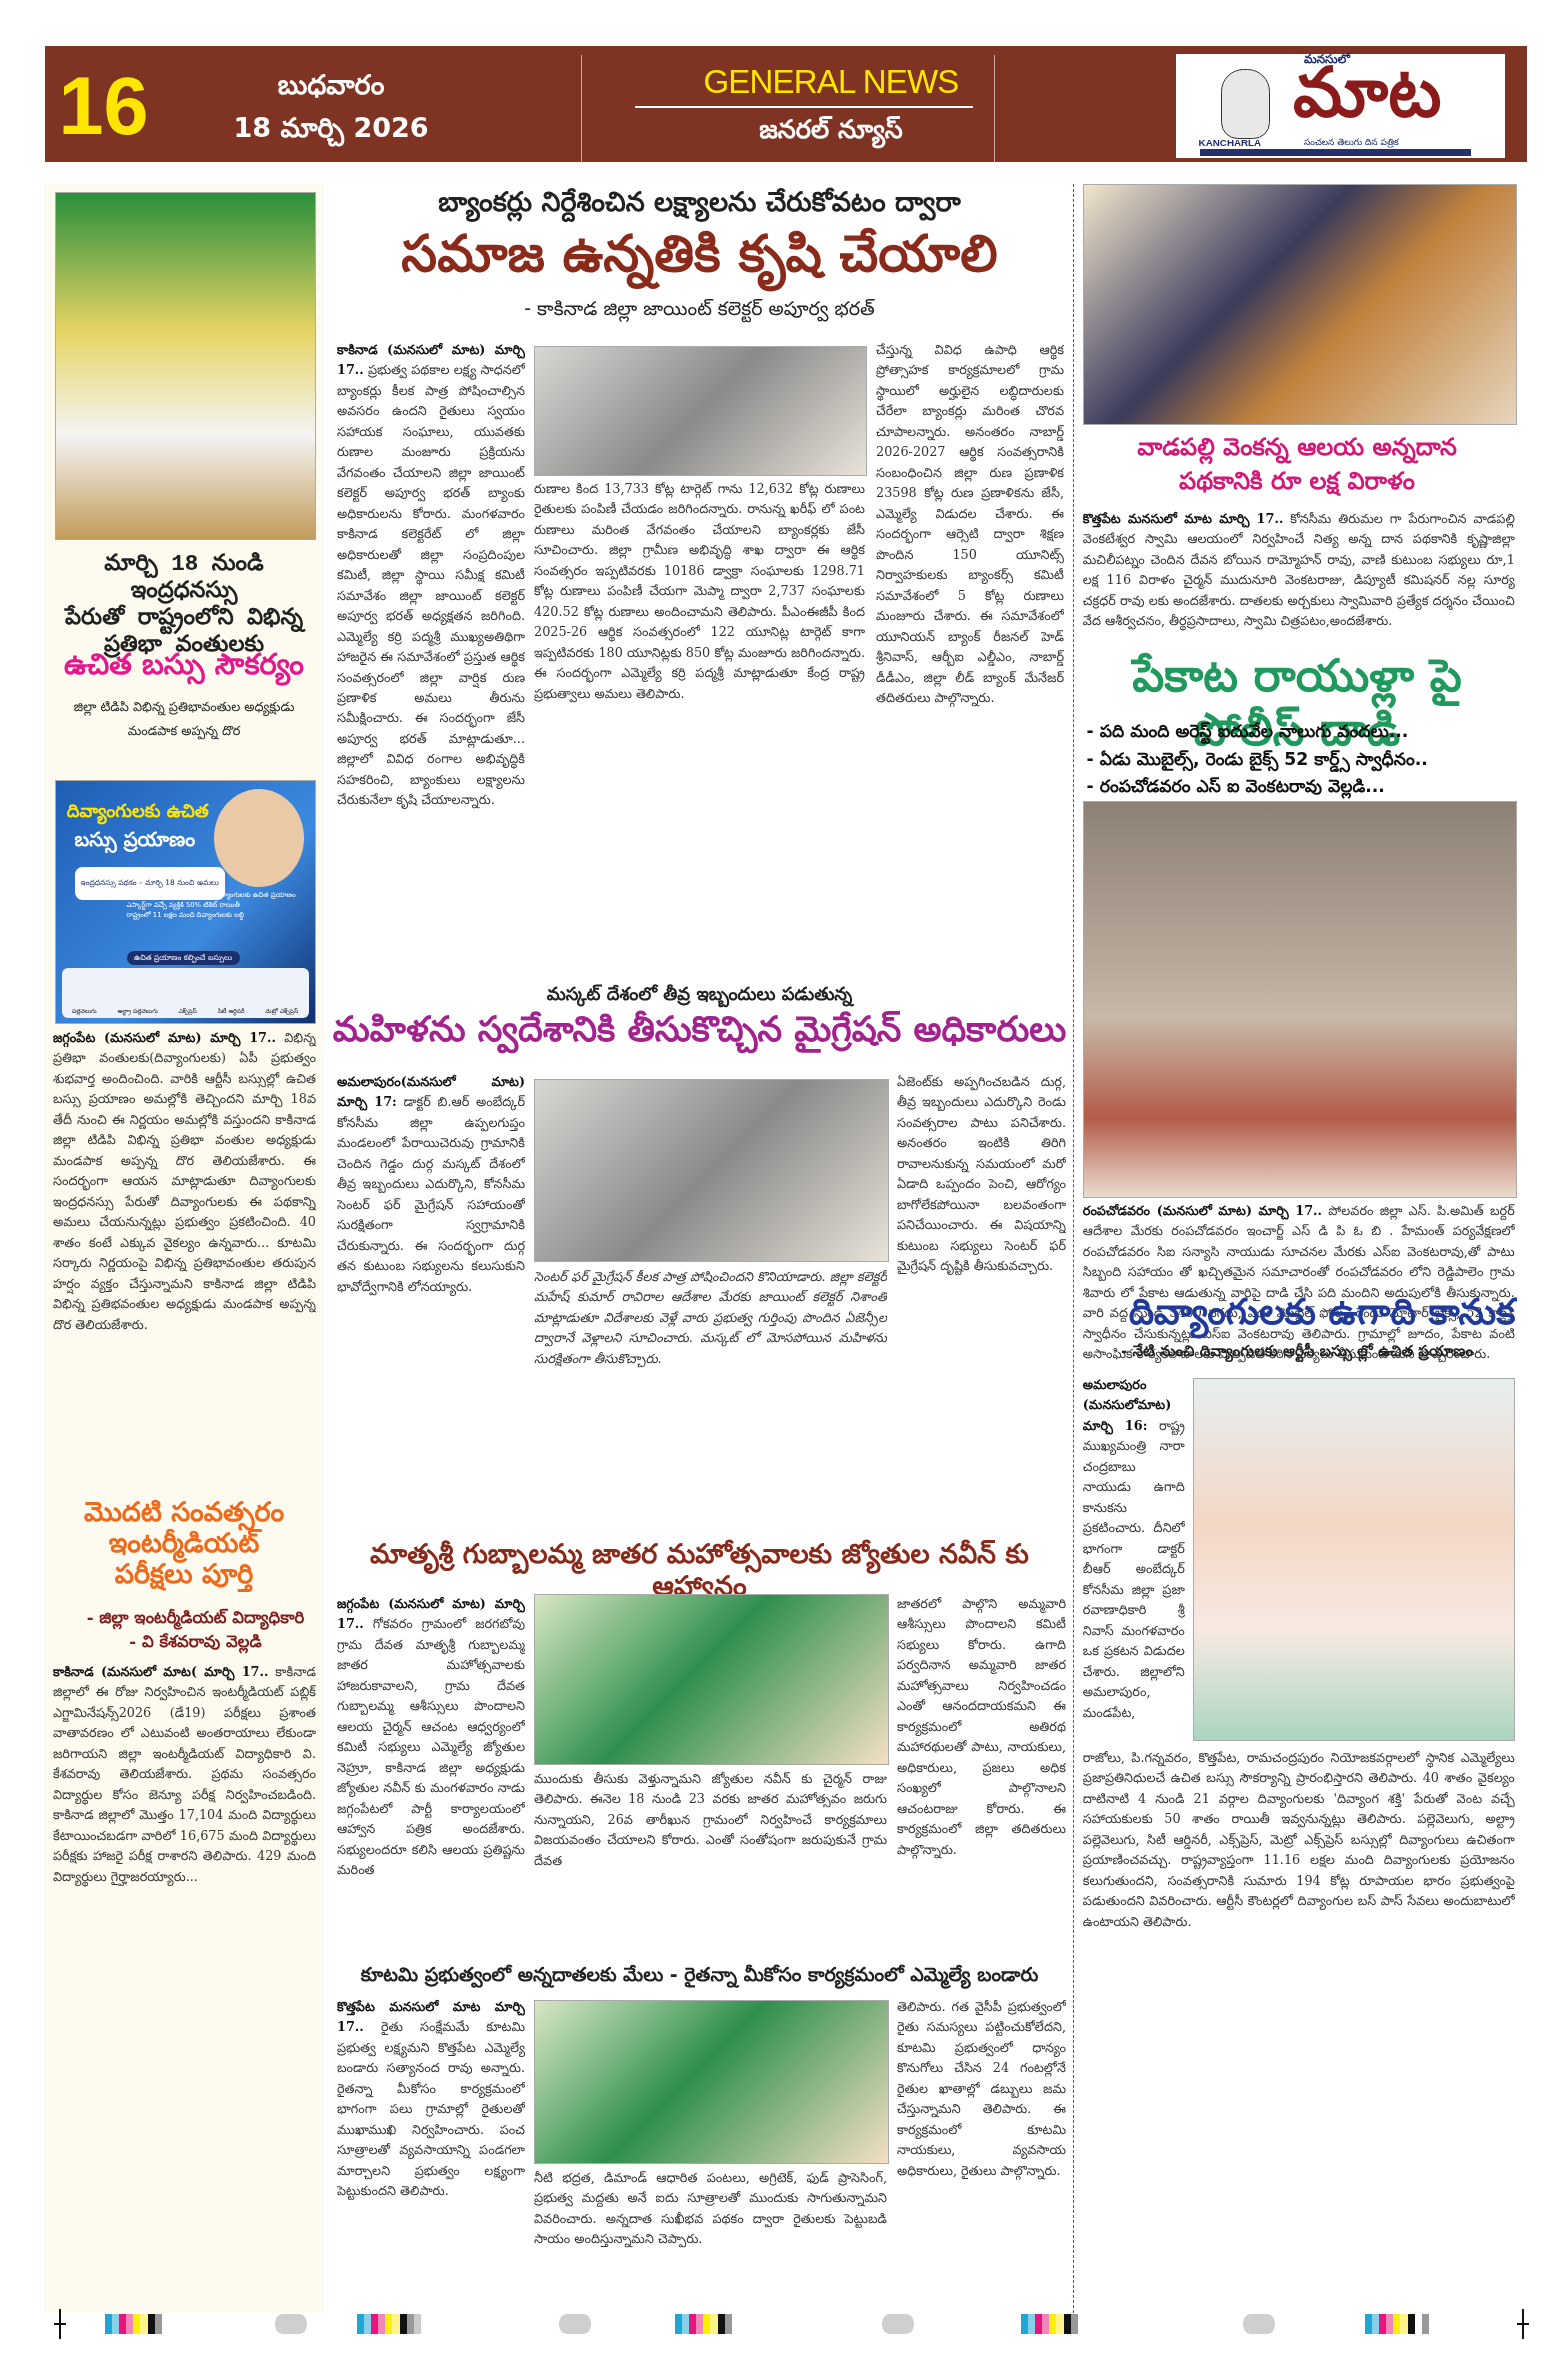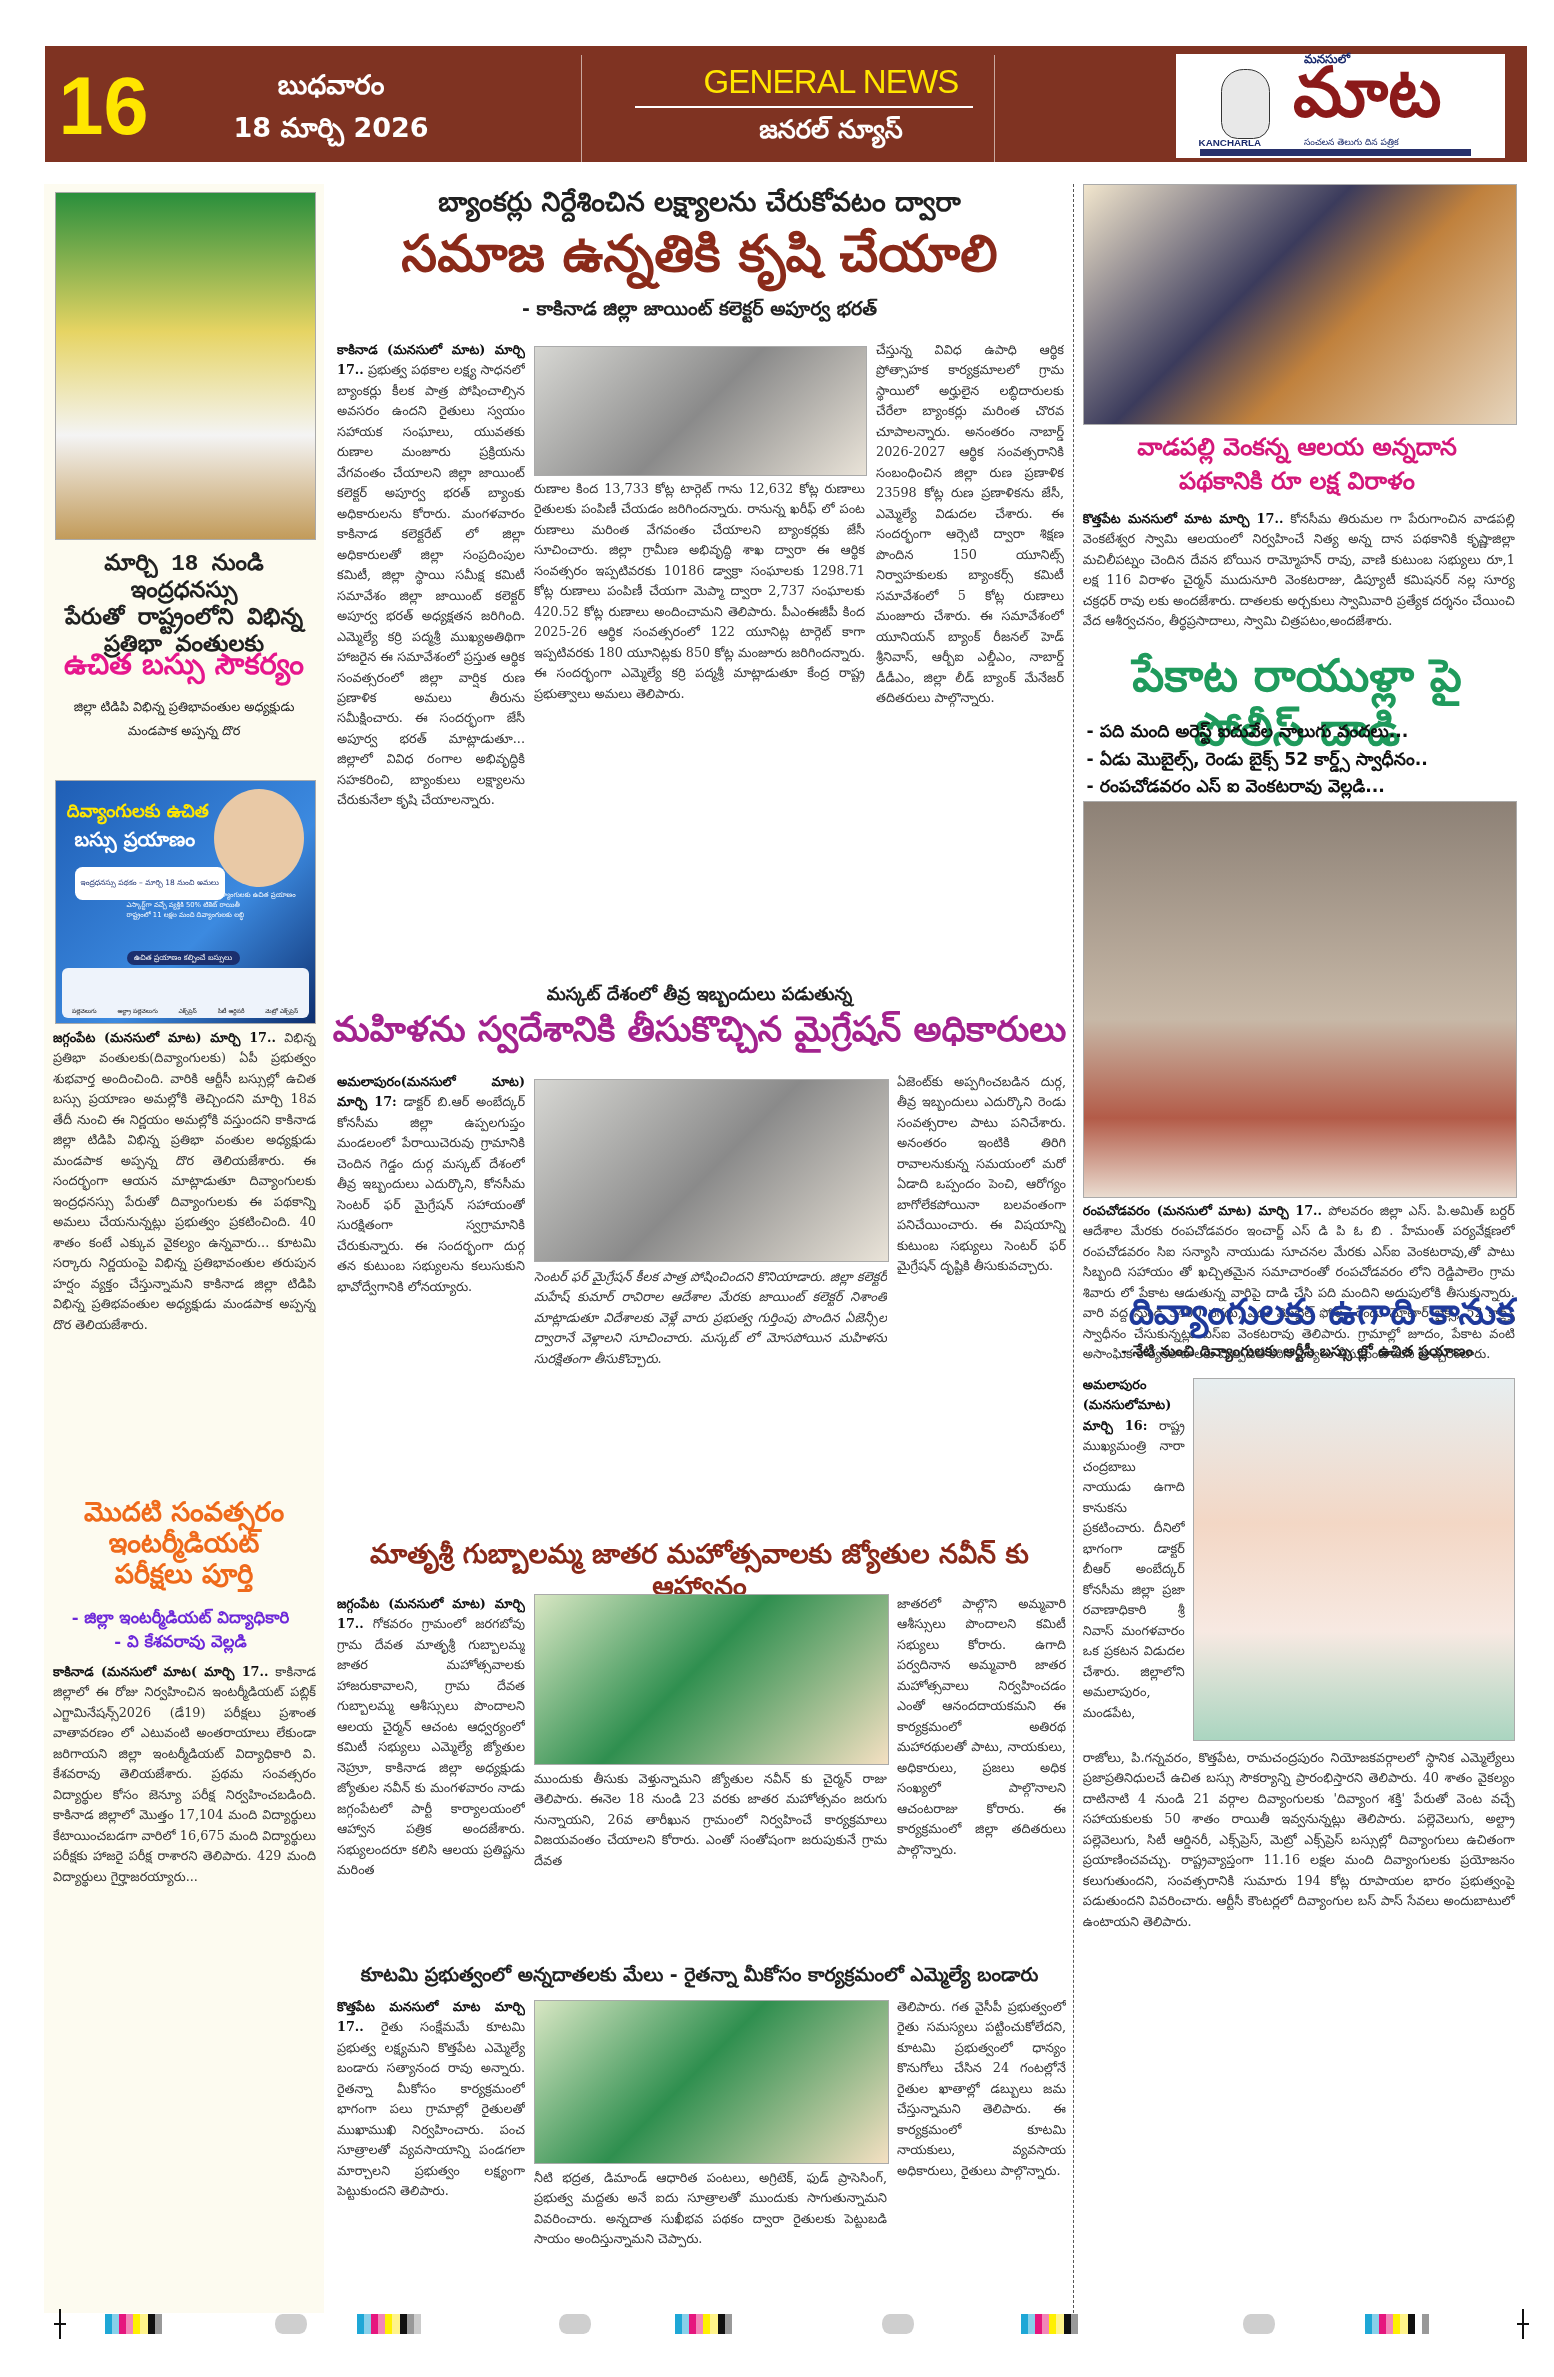--- a/index.html
+++ b/index.html
@@ -100,35 +100,35 @@
   </div>
   <div class="abs body-text" style="left:9px;top:844px;width:263px;height:466px;">
     <b>జగ్గంపేట (మనసులో మాట) మార్చి 17..</b>
     <span>విభిన్న ప్రతిభా వంతులకు(దివ్యాంగులకు) ఏపీ ప్రభుత్వం శుభవార్త అందించింది. వారికి ఆర్టీసీ బస్సుల్లో ఉచిత బస్సు ప్రయాణం అమల్లోకి తెచ్చిందని మార్చి 18వ తేదీ నుంచి ఈ నిర్ణయం అమల్లోకి వస్తుందని కాకినాడ జిల్లా టిడిపి విభిన్న ప్రతిభా వంతుల అధ్యక్షుడు మండపాక అప్పన్న దొర తెలియజేశారు. ఈ సందర్భంగా ఆయన మాట్లాడుతూ దివ్యాంగులకు ఇంద్రధనస్సు పేరుతో దివ్యాంగులకు ఈ పథకాన్ని అమలు చేయనున్నట్లు ప్రభుత్వం ప్రకటించింది. 40 శాతం కంటే ఎక్కువ వైకల్యం ఉన్నవారు... కూటమి సర్కారు నిర్ణయంపై విభిన్న ప్రతిభావంతుల తరుపున హర్షం వ్యక్తం చేస్తున్నామని కాకినాడ జిల్లా టిడిపి విభిన్న ప్రతిభవంతుల అధ్యక్షుడు మండపాక అప్పన్న దొర తెలియజేశారు.</span>
   </div>
   <div class="abs hl" style="left:7.5px;top:1312px;width:265px;font-size:27px;color:#ef6a1b;line-height:1.15;">
     <div>మొదటి సంవత్సరం</div>
     <div>ఇంటర్మీడియట్</div>
     <div>పరీక్షలు పూర్తి</div>
   </div>
-  <div class="abs hl" style="left:4px;top:1422px;width:265px;font-size:16.5px;color:#6d28d9;line-height:1.45;">
+  <div class="abs hl" style="left:19px;top:1422px;width:265px;font-size:16.5px;color:#7f1d1d;line-height:1.45;">
     <div>- జిల్లా ఇంటర్మీడియట్ విద్యాధికారి</div>
     <div>- వి కేశవరావు వెల్లడి</div>
   </div>
   <div class="abs body-text" style="left:9px;top:1478px;width:263px;height:639px;">
     <b>కాకినాడ (మనసులో మాట( మార్చి 17..</b>
     <span>కాకినాడ జిల్లాలో ఈ రోజు నిర్వహించిన ఇంటర్మీడియట్ పబ్లిక్ ఎగ్జామినేషన్స్2026 (డే19) పరీక్షలు ప్రశాంత వాతావరణం లో ఎటువంటి అంతరాయాలు లేకుండా జరిగాయని జిల్లా ఇంటర్మీడియట్ విద్యాధికారి వి. కేశవరావు తెలియజేశారు. ప్రథమ సంవత్సరం విద్యార్థుల కోసం జెన్యూ పరీక్ష నిర్వహించబడింది. కాకినాడ జిల్లాలో మొత్తం 17,104 మంది విద్యార్థులు కేటాయించబడగా వారిలో 16,675 మంది విద్యార్థులు పరీక్షకు హాజరై పరీక్ష రాశారని తెలిపారు. 429 మంది విద్యార్థులు గైర్హాజరయ్యారు...</span>
   </div>
 </div>
 
 <div class="abs" style="left:331px;top:184px;width:737px;height:2129px;">
 
   <div class="abs hl" style="left:0;top:1.5px;width:737px;font-size:27px;color:#222;">బ్యాంకర్లు నిర్దేశించిన లక్ష్యాలను చేరుకోవటం ద్వారా</div>
   <div class="abs hl" style="left:0;top:39px;width:737px;font-size:51px;color:#8a2a1a;">సమాజ ఉన్నతికి కృషి చేయాలి</div>
-  <div class="abs hl" style="left:0;top:113px;width:737px;font-size:19px;font-weight:bold;color:#222;text-align:center;">- కాకినాడ జిల్లా జాయింట్ కలెక్టర్ అపూర్వ భరత్</div>
+  <div class="abs hl" style="left:0;top:113px;width:737px;font-size:19px;font-weight:normal;color:#222;text-align:center;">- కాకినాడ జిల్లా జాయింట్ కలెక్టర్ అపూర్వ భరత్</div>
   <div class="abs body-text" style="left:6px;top:156px;width:188px;height:511px;">
     <b>కాకినాడ (మనసులో మాట) మార్చి 17..</b>
     <span>ప్రభుత్వ పథకాల లక్ష్య సాధనలో బ్యాంకర్లు కీలక పాత్ర పోషించాల్సిన అవసరం ఉందని రైతులు స్వయం సహాయక సంఘాలు, యువతకు రుణాల మంజూరు ప్రక్రియను వేగవంతం చేయాలని జిల్లా జాయింట్ కలెక్టర్ అపూర్వ భరత్ బ్యాంకు అధికారులను కోరారు. మంగళవారం కాకినాడ కలెక్టరేట్ లో జిల్లా అధికారులతో జిల్లా సంప్రదింపుల కమిటీ, జిల్లా స్థాయి సమీక్ష కమిటీ సమావేశం జిల్లా జాయింట్ కలెక్టర్ అపూర్వ భరత్ అధ్యక్షతన జరిగింది. ఎమ్మెల్యే కర్రి పద్మశ్రీ ముఖ్యఅతిథిగా హాజరైన ఈ సమావేశంలో ప్రస్తుత ఆర్థిక సంవత్సరంలో జిల్లా వార్షిక రుణ ప్రణాళిక అమలు తీరును సమీక్షించారు. ఈ సందర్భంగా జేసీ అపూర్వ భరత్ మాట్లాడుతూ... జిల్లాలో వివిధ రంగాల అభివృద్ధికి సహకరించి, బ్యాంకులు లక్ష్యాలను చేరుకునేలా కృషి చేయాలన్నారు.</span>
   </div>
   <div class="abs photo office" style="left:203px;top:162px;width:331px;height:128px;"></div>
   <div class="abs body-text" style="left:203px;top:295px;width:331px;height:372px;">రుణాల కింద 13,733 కోట్ల టార్గెట్ గాను 12,632 కోట్ల రుణాలు రైతులకు పంపిణీ చేయడం జరిగిందన్నారు. రానున్న ఖరీఫ్ లో పంట రుణాలు మరింత వేగవంతం చేయాలని బ్యాంకర్లకు జేసీ సూచించారు. జిల్లా గ్రామీణ అభివృద్ధి శాఖ ద్వారా ఈ ఆర్థిక సంవత్సరం ఇప్పటివరకు 10186 డ్వాక్రా సంఘాలకు 1298.71 కోట్ల రుణాలు పంపిణీ చేయగా మెప్మా ద్వారా 2,737 సంఘాలకు 420.52 కోట్ల రుణాలు అందించామని తెలిపారు. పీఎంఈజీపీ కింద 2025-26 ఆర్థిక సంవత్సరంలో 122 యూనిట్ల టార్గెట్ కాగా ఇప్పటివరకు 180 యూనిట్లకు 850 కోట్ల మంజూరు జరిగిందన్నారు. ఈ సందర్భంగా ఎమ్మెల్యే కర్రి పద్మశ్రీ మాట్లాడుతూ కేంద్ర రాష్ట్ర ప్రభుత్వాలు అమలు తెలిపారు.</div>
   <div class="abs body-text" style="left:545px;top:156px;width:188px;height:511px;">చేస్తున్న వివిధ ఉపాధి ఆర్థిక ప్రోత్సాహక కార్యక్రమాలలో గ్రామ స్థాయిలో అర్హులైన లబ్ధిదారులకు చేరేలా బ్యాంకర్లు మరింత చొరవ చూపాలన్నారు. అనంతరం నాబార్డ్ 2026-2027 ఆర్థిక సంవత్సరానికి సంబంధించిన జిల్లా రుణ ప్రణాళిక 23598 కోట్ల రుణ ప్రణాళికను జేసీ, ఎమ్మెల్యే విడుదల చేశారు. ఈ సందర్భంగా ఆర్సెటి ద్వారా శిక్షణ పొందిన 150 యూనిట్స్ నిర్వాహకులకు బ్యాంకర్స్ కమిటీ సమావేశంలో 5 కోట్ల రుణాలు మంజూరు చేశారు. ఈ సమావేశంలో యూనియన్ బ్యాంక్ రీజనల్ హెడ్ శ్రీనివాస్, ఆర్బీఐ ఎల్డీఎం, నాబార్డ్ డీడీఎం, జిల్లా లీడ్ బ్యాంక్ మేనేజర్ తదితరులు పాల్గొన్నారు.</div>
 
   <div class="abs hl" style="left:0;top:824px;width:737px;font-size:35px;color:#a3238e;">మహిళను స్వదేశానికి తీసుకొచ్చిన మైగ్రేషన్ అధికారులు</div>
   <div class="abs hl" style="left:0;top:799px;width:737px;font-size:18px;color:#222;">మస్కట్ దేశంలో తీవ్ర ఇబ్బందులు పడుతున్న</div>

